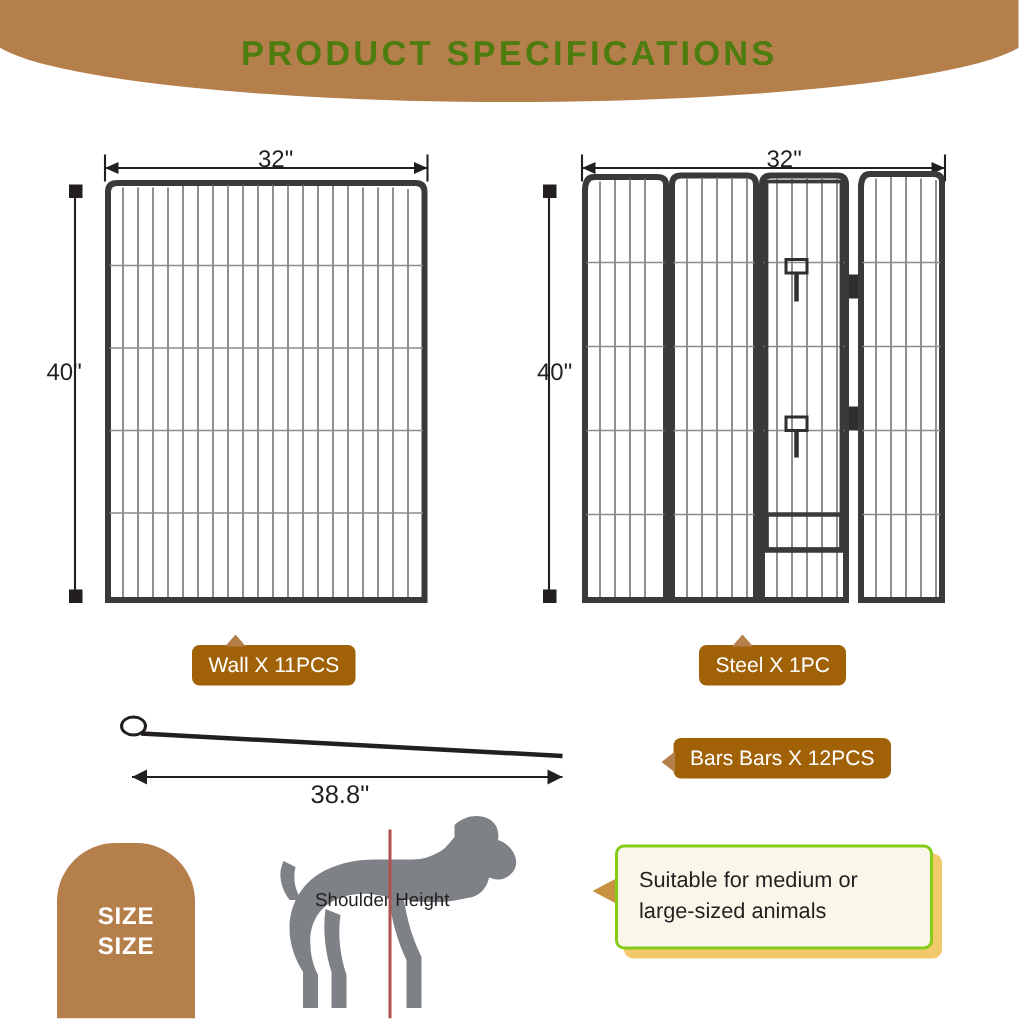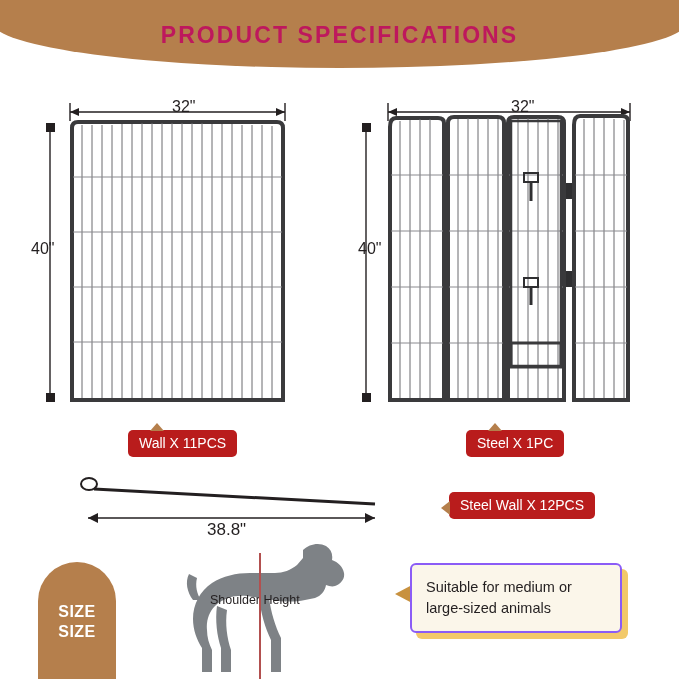--- a/index.html
+++ b/index.html
@@ -17,31 +17,31 @@
   }
   .header-shape {
     position:absolute; left:-8px; top:-32px; width:695px; height:100px;
     background:#b57f4c;
     border-bottom-left-radius:50% 46px;
     border-bottom-right-radius:50% 46px;
   }
   .header-title {
     position:absolute; left:0; top:22px; width:679px;
     text-align:center;
-    color:#be185d;
+    color:#4d7c0f;
     font-size:23px;
     letter-spacing:2.1px;
     font-weight:bold;
   }
   .dim-text { position:absolute; font-size:16px; color:#231f20; white-space:nowrap; }
 
   
   .tag {
     position:absolute;
-    background:#b91c1c;
+    background:#a16207;
     color:#ffffff;
     border-radius:5px;
     font-size:14px;
     padding:6px 11px 7px 11px;
     white-space:nowrap;
     line-height:1;
   }
   .tag .arrow-up {
     position:absolute; top:-7px; left:22px;
     width:0;height:0;
@@ -52,39 +52,39 @@
   .tag .arrow-left {
     position:absolute; left:-8px; top:9px;
     width:0;height:0;
     border-top:7px solid transparent;
     border-bottom:7px solid transparent;
     border-right:9px solid #b57f4c;
   }
 
   
   .size-guide {
-    position:absolute; left:38px; top:562px; width:78px; height:117px;
+    position:absolute; left:38px; top:562px; width:92px; height:117px;
     background:#b57f4c;
     border-top-left-radius:39px;
     border-top-right-radius:39px;
     color:#ffffff;
     text-align:center;
     font-size:16px;
     font-weight:bold;
     letter-spacing:0.5px;
     padding-top:40px;
     box-sizing:border-box;
     line-height:1.25;
   }
 
   
   .note-box {
     position:absolute; left:410px; top:563px; width:212px; height:70px;
     background:#fbf6ea;
-    border:2px solid #8b5cf6;
+    border:2px solid #84cc16;
     border-radius:6px;
     box-shadow:6px 6px 0 #f2c96a;
     font-size:14.5px;
     color:#231f20;
     padding:12px 14px;
     box-sizing:border-box;
     line-height:1.45;
   }
   .note-arrow {
     position:absolute; left:395px; top:585px;
@@ -274,21 +274,21 @@
     <path d="M24,19 L305,34" stroke="#231f20" stroke-width="3" fill="none"></path>
 
     <line class="dimline" x1="18" y1="48" x2="305" y2="48"></line>
     <polygon points="18,48 28,43 28,53" fill="#231f20"></polygon>
     <polygon points="305,48 295,43 295,53" fill="#231f20"></polygon>
   </svg>
   <div class="dim-text" style="left:207px;top:520px;font-size:17px;">38.8"</div>
 
   <div class="tag" style="left:449px;top:492px;">
     <span class="arrow-left"></span>
-    <span>Steel Wall X 12PCS</span>
+    <span>Bars Bars X 12PCS</span>
   </div>
 </div>
 
 <div class="size-guide">
   <div>SIZE</div>
   <div>SIZE</div>
 </div>
 
 <svg width="250" height="140" style="position:absolute;left:155px;top:540px;">
   <path fill="#7e8286" d="

